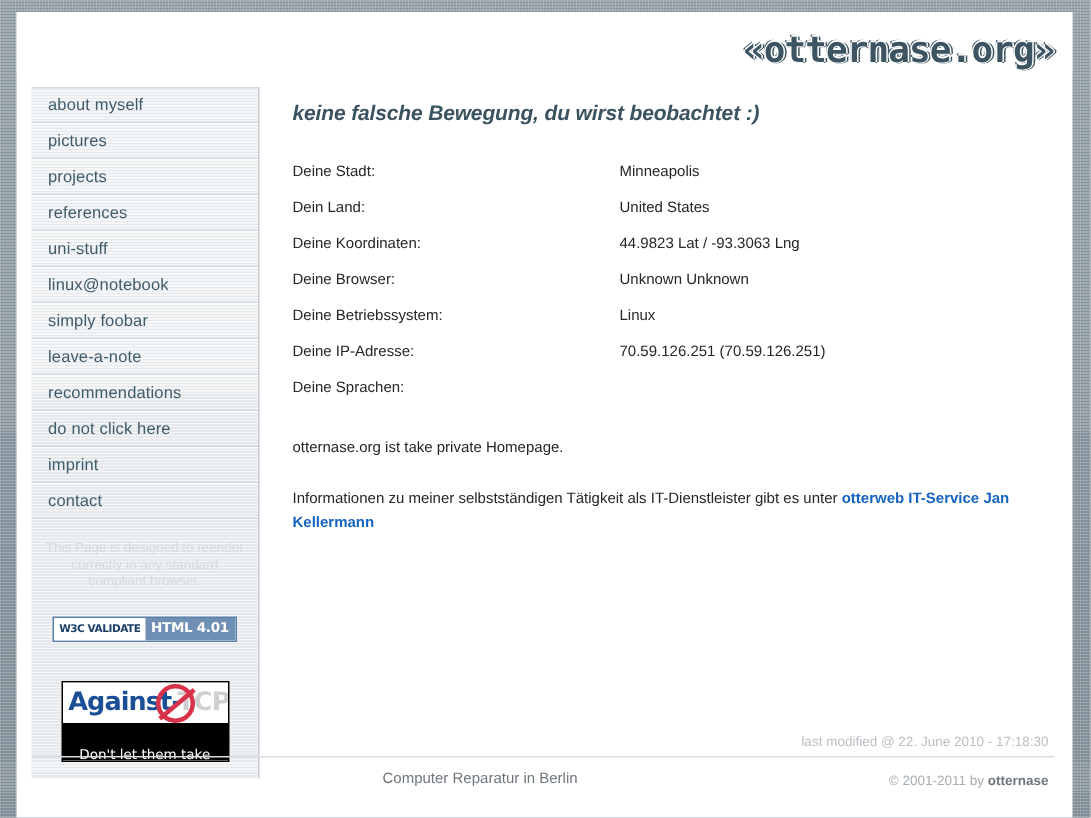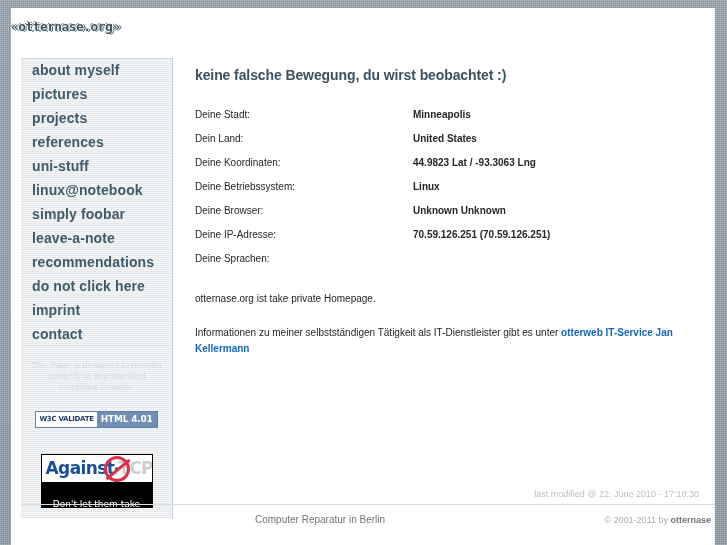--- a/index.html
+++ b/index.html
@@ -31,25 +31,25 @@
 
   
   .header {
     height: 40px;
     position: relative;
     background: #ffffff;
   }
   .logo {
     position: absolute;
     left: 0;
-    right: 2px;
+    right: 12px;
     top: 11px;
-    text-align: left;
+    text-align: right;
     font-family: "DejaVu Sans Mono", monospace;
-    font-size: 13px;
+    font-size: 24px;
     font-weight: bold;
     letter-spacing: -0.6px;
     color: #3d5562;
     text-shadow:
        1px 0 0 #ffffff, -1px 0 0 #ffffff,
        0 1px 0 #ffffff, 0 -1px 0 #ffffff,
        1px 1px 0 #3d5562, -1px -1px 0 #3d5562,
        2px 0 0 #3d5562;
   }
 
@@ -68,22 +68,22 @@
     background-image:
       repeating-linear-gradient(0deg, rgba(255,255,255,0.55) 0, rgba(255,255,255,0.55) 1px, rgba(0,0,0,0.012) 1px, rgba(0,0,0,0.012) 2px);
     border-right: 1px solid #c8ced3;
     box-sizing: border-box;
   }
   .nav-item {
     display: block;
     height: 22px;
     line-height: 22px;
     padding-left: 11px;
-    font-size: 14px;
-    font-weight: bold;
+    font-size: 11px;
+    font-weight: normal;
     color: #3f5b6b;
     text-decoration: none;
     border-bottom: 1px solid #d3d9dd;
     border-top: 1px solid #fbfcfc;
     cursor: pointer;
     white-space: nowrap;
     letter-spacing: 0.1px;
   }
   .nav-item:first-child { border-top: 1px solid #d3d9dd; }
 
@@ -203,34 +203,35 @@
     top: 10px;
     right: 12px;
     height: 461px;
   }
   .page-title {
     font-size: 14px;
     font-weight: bold;
     color: #3b5260;
     margin: 9px 0 0 9px;
     letter-spacing: -0.1px;
+    font-style: italic;
   }
   .info-table {
     margin: 26px 0 0 9px;
     border-collapse: collapse;
     font-size: 10px;
     color: #262626;
   }
   .info-table td {
     padding: 0 0 13px 0;
     vertical-align: top;
     white-space: nowrap;
   }
   .info-table td.label { width: 218px; }
-  .info-table td.value { font-weight: bold; }
+  .info-table td.value { font-weight: normal; }
 
   .para {
     margin: 14px 0 0 9px;
     font-size: 10px;
     color: #262626;
     line-height: 16px;
     max-width: 485px;
   }
   .para.second { margin-top: 18px; }
   .para a {
@@ -246,21 +247,21 @@
     bottom: 20px;
     font-size: 9px;
     color: #b9bfc4;
     white-space: nowrap;
   }
 
   
   .footer {
     position: absolute;
     left: 10px;
-    right: 0;
+    right: 12px;
     bottom: 6px;
     height: 26px;
     border-top: 1px solid #d9dde0;
     padding-top: 8px;
   }
   .footer-left {
     position: absolute;
     left: 234px;
     top: 9px;
     font-size: 10px;
@@ -338,26 +339,26 @@
             </tr>
             <tr>
               <td class="label">Dein Land:</td>
               <td class="value">United States</td>
             </tr>
             <tr>
               <td class="label">Deine Koordinaten:</td>
               <td class="value">44.9823 Lat / -93.3063 Lng</td>
             </tr>
             <tr>
+              <td class="label">Deine Browser:</td>
+              <td class="value">Unknown Unknown</td>
+            </tr>
+            <tr>
               <td class="label">Deine Betriebssystem:</td>
               <td class="value">Linux</td>
-            </tr>
-            <tr>
-              <td class="label">Deine Browser:</td>
-              <td class="value">Unknown Unknown</td>
             </tr>
             <tr>
               <td class="label">Deine IP-Adresse:</td>
               <td class="value">70.59.126.251 (70.59.126.251)</td>
             </tr>
             <tr>
               <td class="label">Deine Sprachen:</td>
               <td class="value"></td>
             </tr>
           </tbody>

